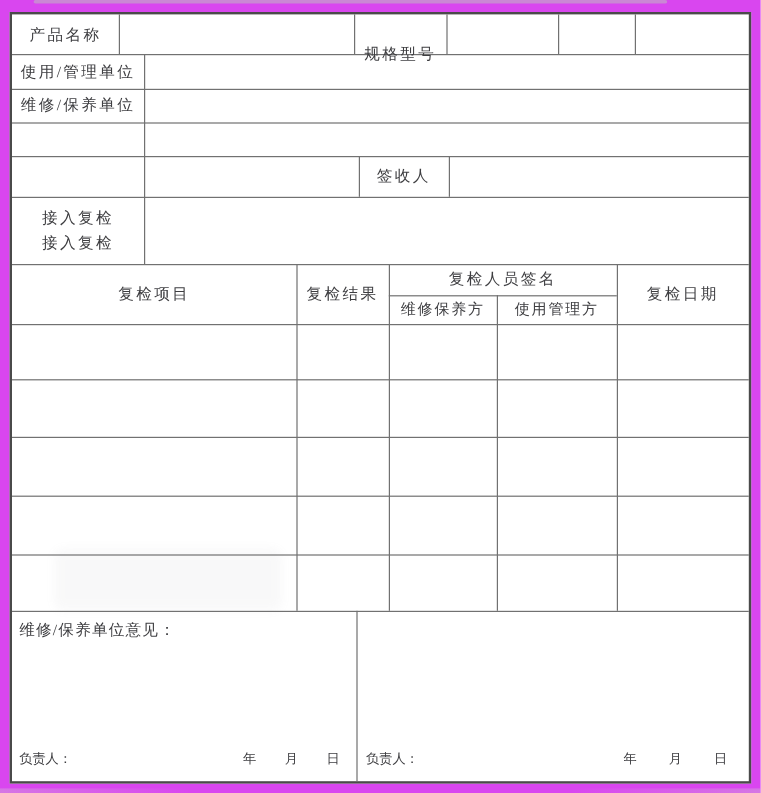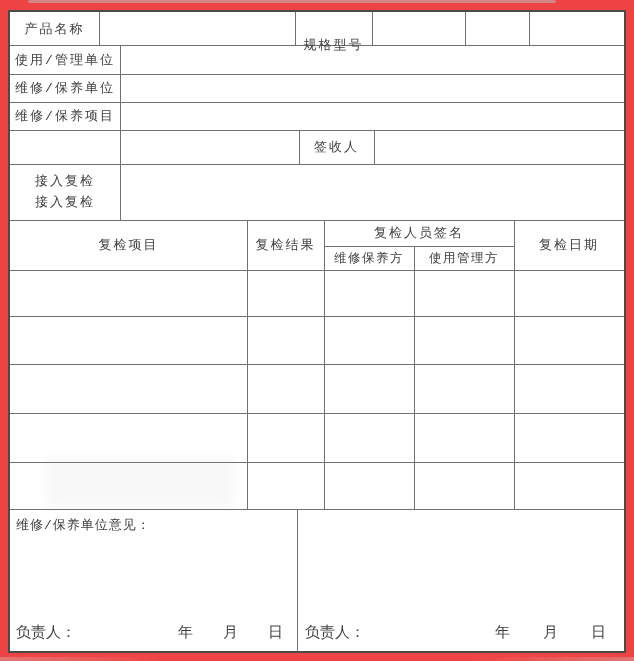--- a/index.html
+++ b/index.html
@@ -1,20 +1,20 @@
 <!DOCTYPE html>
 <html><head>
 <meta charset="utf-8">
 <style>
   html,body{margin:0;padding:0;}
   .page{
     position:relative;
     width:634px;height:661px;
-    background:#ef4444;
-    font-family:Liberation Mono, monospace;
+    background:#d946ef;
+    font-family:Liberation Serif, serif;
     color:#3e3e41;
     overflow:hidden;
   }
   .form{
     position:absolute;left:8px;top:10px;
     width:618px;height:643px;
     border:2px solid #4a4a4a;
     box-sizing:border-box;
     background:#ffffff;
   }
@@ -23,21 +23,21 @@
   .cell{
     position:absolute;display:flex;align-items:center;justify-content:center;
     font-size:13px;letter-spacing:2px;white-space:nowrap;
   }
   .cell.small{font-size:12.5px;letter-spacing:1.5px;}
   .cell.wide{letter-spacing:5px;text-indent:5px;}
   .twoline{flex-direction:column;line-height:21px;letter-spacing:2px;}
   .tl{position:absolute;font-size:13px;letter-spacing:1px;white-space:nowrap;}
   .sign-row{
     position:absolute;display:flex;justify-content:space-between;align-items:center;
-    font-size:15px;box-sizing:border-box;
+    font-size:11px;box-sizing:border-box;
   }
   .ymd span{display:inline-block;}
   .ymd.l span + span{margin-left:21px;}
   .ymd.r span + span{margin-left:24px;}
   .artifact-top{
     position:absolute;left:28px;top:0;width:528px;height:3px;
     background:#bdbdbd;opacity:.55;border-radius:2px;
   }
   .artifact-bottom{
     position:absolute;left:0;bottom:0;width:100%;height:4px;opacity:.35;
@@ -91,21 +91,20 @@
     <div class="cell" style="left:285px;top:16px;width:77px;height:33px">规格型号</div>
     <div style="position:absolute;left:362px;top:0;width:93px;height:33px"></div>
     <div style="position:absolute;left:519px;top:0;right:0;height:33px"></div>
 
     <div class="cell" style="left:0;top:33px;width:110px;height:29px">使用/管理单位</div>
     <div style="position:absolute;left:110px;top:33px;right:0;height:29px"></div>
 
     <div class="cell" style="left:0;top:62px;width:110px;height:28px">维修/保养单位</div>
     <div style="position:absolute;left:110px;top:62px;right:0;height:28px"></div>
 
-    <div class="cell" style="left:0;top:90px;width:110px;height:28px">维修/保养项目</div>
     <div style="position:absolute;left:110px;top:90px;right:0;height:28px"></div>
 
     <div style="position:absolute;left:110px;top:118px;width:179px;height:34px"></div>
     <div class="cell" style="left:289px;top:118px;width:75px;height:34px">签收人</div>
     <div style="position:absolute;left:364px;top:118px;right:0;height:34px"></div>
 
     <div class="cell twoline" style="left:0;top:152px;width:110px;height:56px">
       <div>接入复检</div>
       <div>接入复检</div>
     </div>

